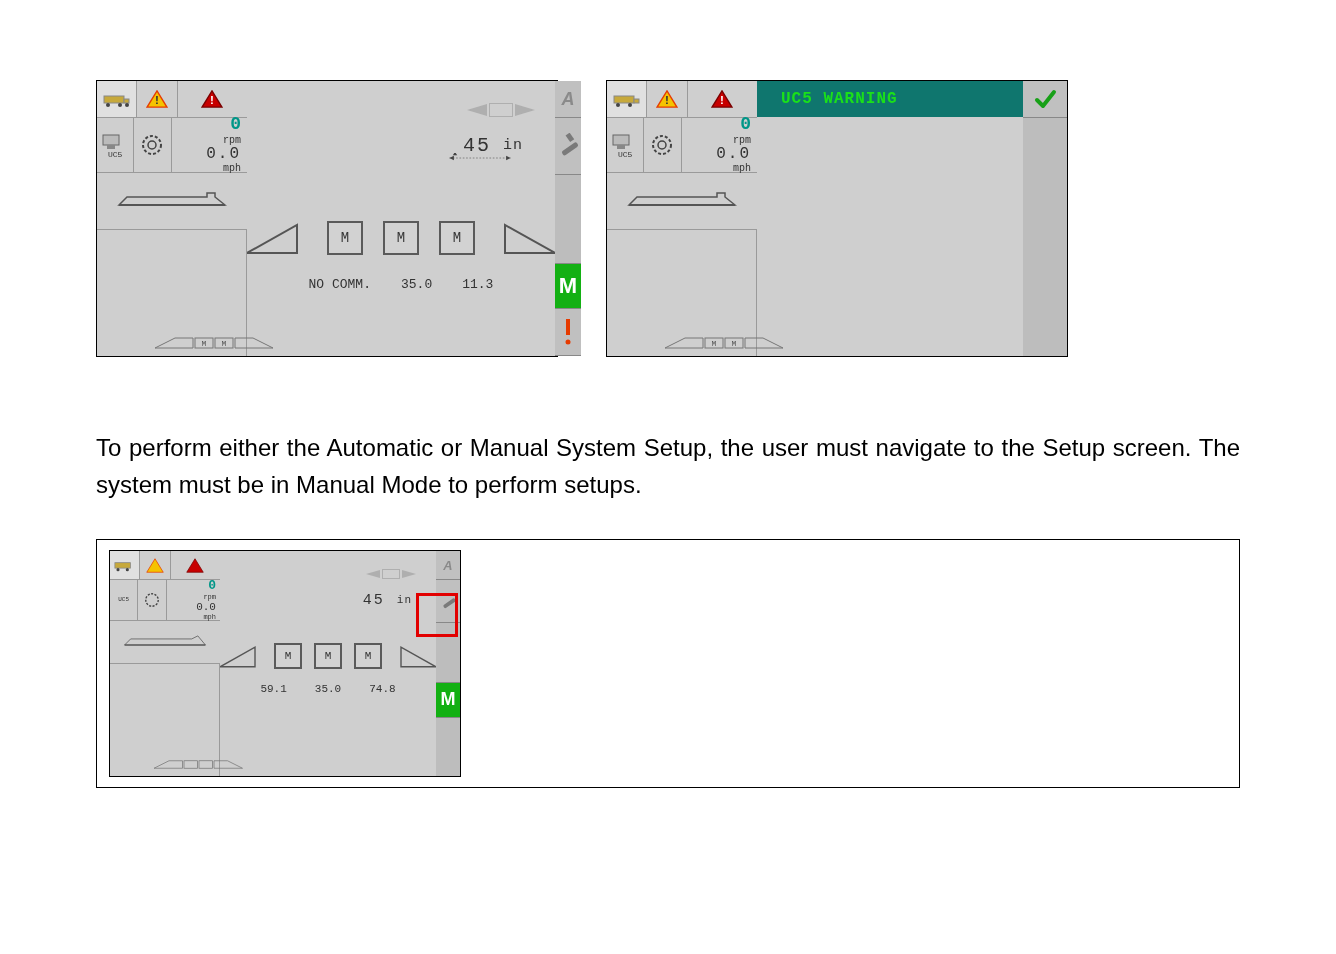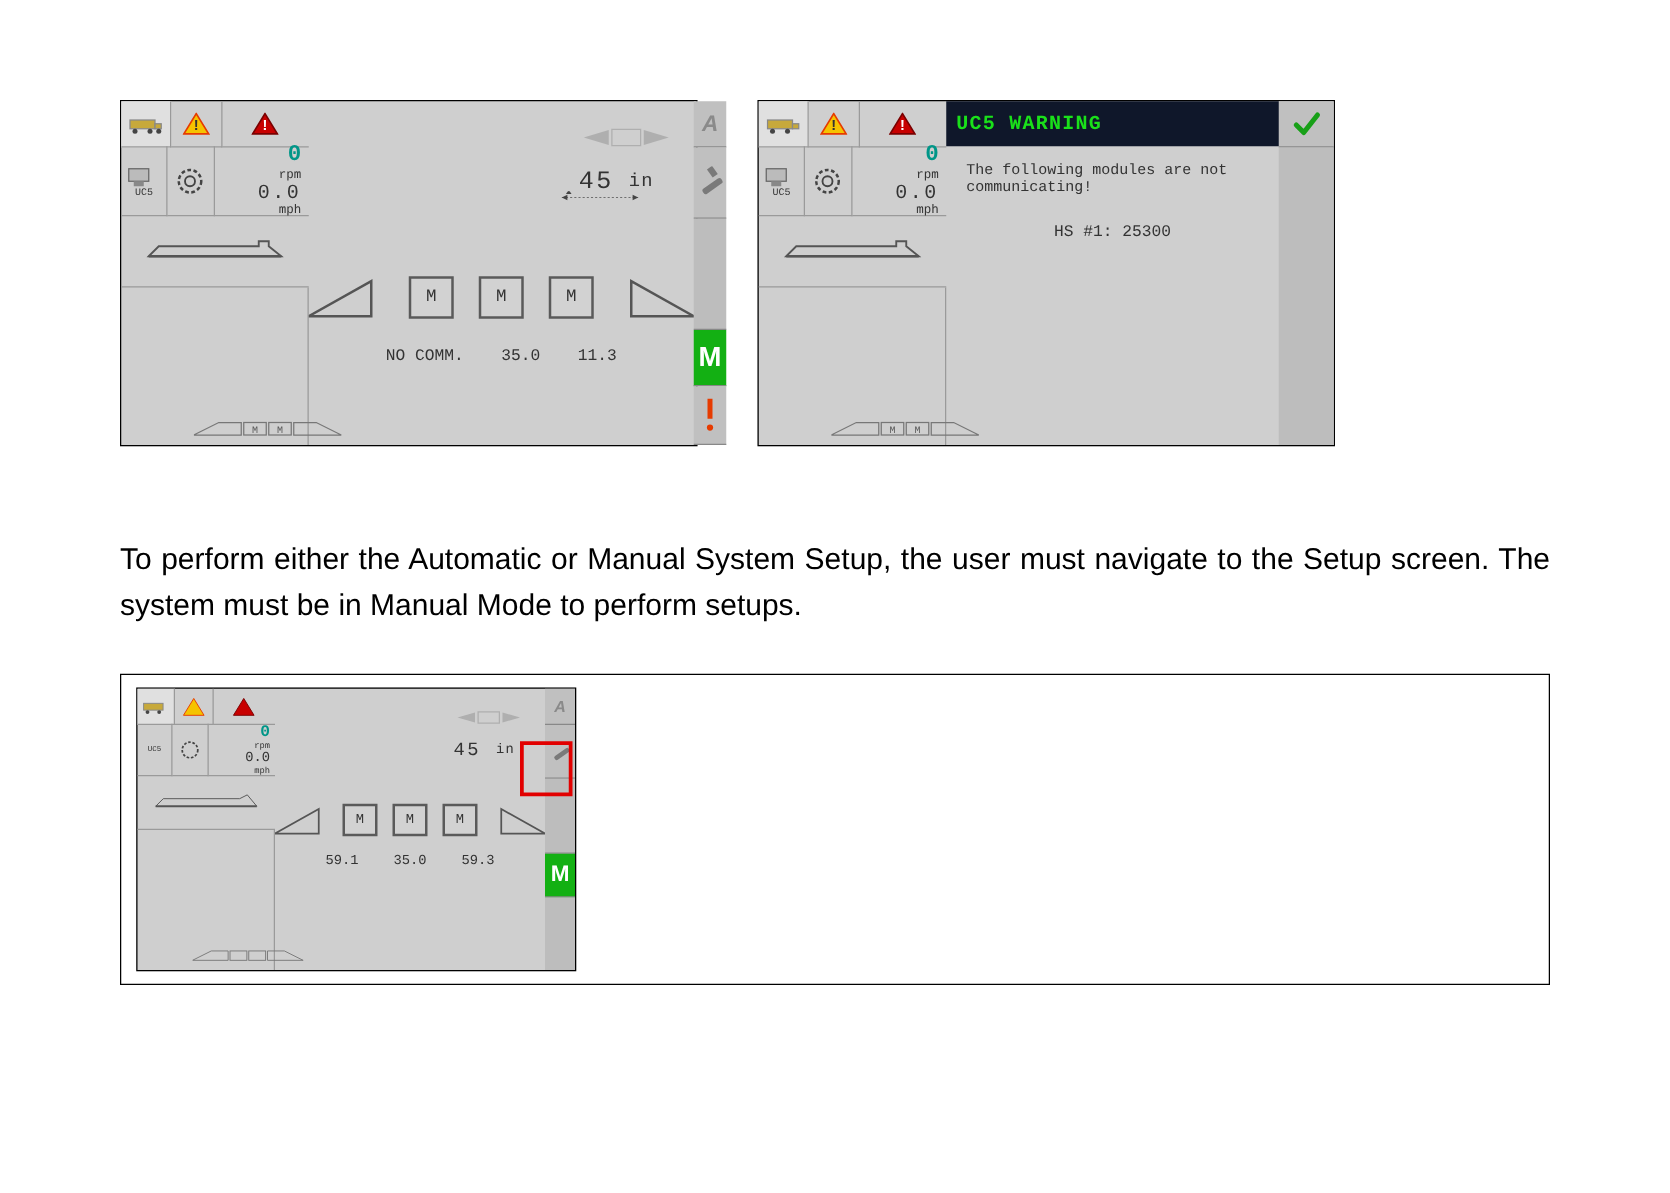--- a/index.html
+++ b/index.html
@@ -160,26 +160,26 @@
     justify-content:center;
     background:#c0c0c0;
   }
   .rail-btn.tall { height: 56px; }
   .rail-fill { flex:1; background:#bdbdbd; border-bottom:1px solid #888;}
   .rail-btn.green { background:#13b013; height:44px; font-size:22px; font-weight:bold; color:#fff; font-family:Arial,sans-serif;}
   .rail-btn.alert { height:46px; font-size:28px; color:#e63b00; font-weight:bold; font-family:Arial,sans-serif;}
   .rail-btn svg { display:block; }
   
   .warn-banner {
-    background:#0f172a;
+    background:#0f766e;
     color:#1ae01a;
     font-family:'Courier New',monospace;
     font-size:16px;
     font-weight:bold;
-    padding:4px 8px;
+    padding:4px 24px;
     height:28px;
     flex:1;
     letter-spacing:1px;
     display:flex;align-items:center;
   }
   .warn-body {
     padding: 12px 16px;
     font-size:12px;
     color:#333;
   }
@@ -444,27 +444,20 @@
         </div>
         <div class="left-fill"></div>
       </div>
 
       <div class="center-col" style="display:flex;flex-direction:column">
         <div style="display:flex">
           <div class="warn-banner">
               <span>UC5 WARNING</span>
             </div>
         </div>
-        <div class="warn-body">
-          <div class="msg">
-            <span>The following modules are not</span><br>
-            <span>communicating!</span>
-          </div>
-          <div class="module">HS #1: 25300</div>
-        </div>
       </div>
 
       <div class="right-rail">
         <div class="rail-btn" style="height:36px">
           <svg width="24" height="24" viewBox="0 0 24 24">
               <polyline points="4,13 10,19 21,5" fill="none" stroke="#18a018" stroke-width="4" stroke-linecap="round" stroke-linejoin="round"></polyline>
             </svg>
         </div>
         <div class="rail-fill" style="border-bottom:none"></div>
       </div>
@@ -558,21 +551,21 @@
           <div class="m-box" style="width:24px;height:22px;font-size:11px">
               <span>M</span>
             </div>
           <svg width="42" height="24" viewBox="0 0 60 32">
               <polygon points="60,30 10,30 10,2" fill="none" stroke="#555" stroke-width="2"></polygon>
             </svg>
         </div>
         <div class="values-row" style="gap:28px;margin-top:14px;font-size:11px">
           <span>59.1</span>
           <span>35.0</span>
-          <span>59.3</span>
+          <span>74.8</span>
         </div>
       </div>
       <div class="right-rail" style="width:34px">
         <div class="rail-btn" style="height:28px">
           <svg width="18" height="16" viewBox="0 0 22 20">
               <text x="11" y="16" text-anchor="middle" font-family="Arial" font-size="16" fill="#8a8a8a" font-style="italic" font-weight="bold">A</text>
             </svg>
         </div>
         <div class="rail-btn" style="height:42px">
           <svg width="20" height="20" viewBox="0 0 26 26">

